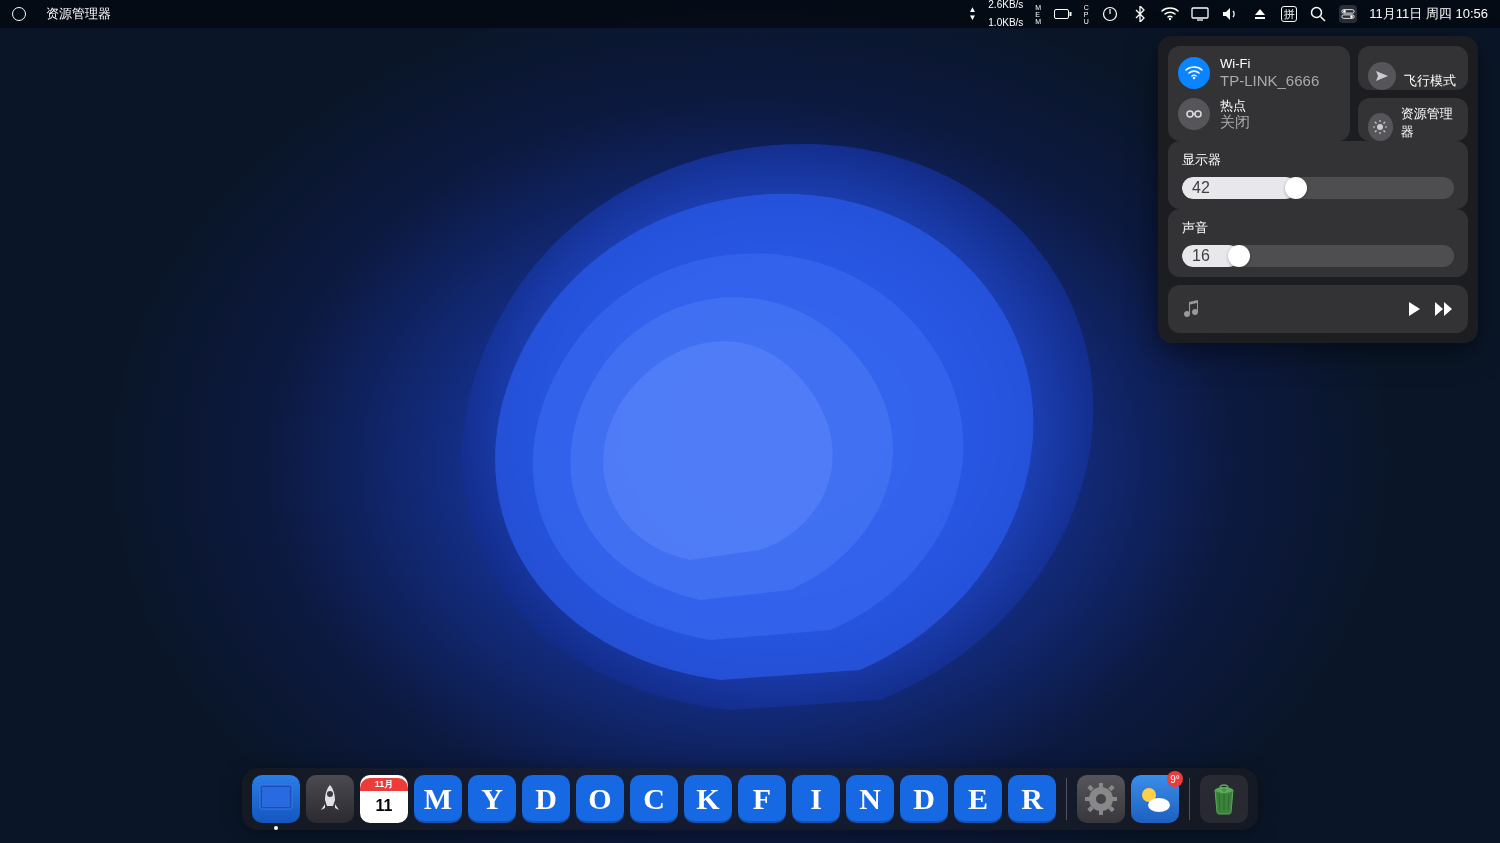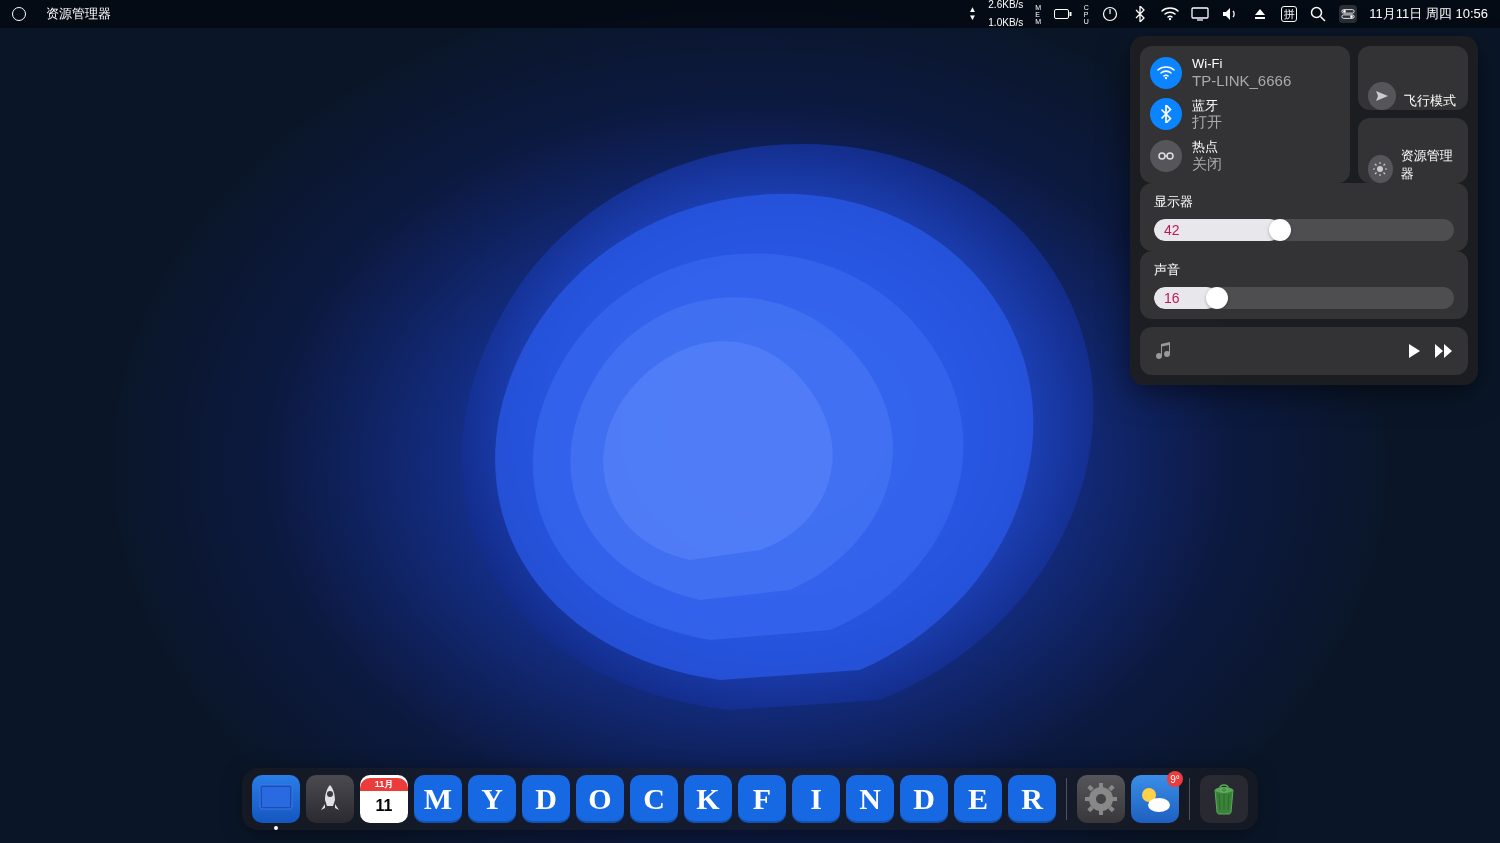--- a/index.html
+++ b/index.html
@@ -38,21 +38,21 @@
   .menubar .circle-icon { width: 14px; height: 14px; border: 1.5px solid #fff; border-radius: 50%; }
   .menubar .netspeed { font-size: 10px; line-height: 18px; text-align: right; white-space: pre; }
   .menubar .ic { display: inline-flex; align-items: center; justify-content: center; width: 18px; height: 18px; }
   .menubar .vtext { font-size: 7px; line-height: 7px; letter-spacing: 0.5px; }
   .menubar .datetime { font-size: 13px; font-weight: 500; }
   .menubar .updn { display:flex; flex-direction:column; font-size:8px; line-height:8px; }
   .menubar .tray-item { cursor: default; }
   
   .control-center {
     position: absolute; top: 36px; right: 22px;
-    width: 348px;
+    width: 320px;
     background: rgba(30,30,32,0.92);
     backdrop-filter: blur(20px);
     border-radius: 14px;
     padding: 10px;
     z-index: 20;
     box-shadow: 0 8px 30px rgba(0,0,0,0.5);
   }
   .cc-row { display: flex; gap: 8px; }
   .cc-card {
     background: rgba(55,55,58,0.85);
@@ -85,21 +85,21 @@
   .cc-section { background: rgba(55,55,58,0.85); border-radius: 12px; padding: 10px 14px; }
   .cc-section-label { font-size: 13px; margin-bottom: 8px; }
   .slider-track {
     position: relative; height: 22px; background: rgba(90,90,94,0.7);
     border-radius: 11px; overflow: hidden;
   }
   .slider-fill {
     position: absolute; left: 0; top: 0; bottom: 0;
     background: #e8e8ec; border-radius: 11px;
     display: flex; align-items: center; padding-left: 10px;
-    color: #be185d; font-size: 14px; font-weight: 500; text-align: right;
+    color: #404040; font-size: 16px; font-weight: 500; text-align: right;
   }
   .slider-thumb {
     position: absolute; top: 0; width: 22px; height: 22px;
     background: #fff; border-radius: 50%;
     box-shadow: 0 1px 3px rgba(0,0,0,0.3);
   }
   .cc-media { margin-top: 8px; background: rgba(55,55,58,0.85); border-radius: 12px; padding: 14px; display: flex; align-items: center; }
   .cc-media .controls { margin-left: auto; display: flex; gap: 12px; }
   
   .dock {
@@ -235,31 +235,20 @@
               <path d="M1 4 C5 0 13 0 17 4 M4 7 C6.5 4.5 11.5 4.5 14 7 M7 10 C8 9 10 9 11 10" stroke="#fff" fill="none" stroke-width="1.6" stroke-linecap="round"></path>
               <circle cx="9" cy="12" r="1.2" fill="#fff"></circle>
             </svg>
           </span>
         <span class="cc-item-text">
             <span class="cc-title">Wi-Fi</span>
             <span class="cc-sub">TP-LINK_6666</span>
           </span>
       </div>
       <div class="cc-item">
-        <span class="cc-icon bt-on">
-            <svg width="12" height="18" viewBox="0 0 10 16">
-              <path d="M5 0 L9 4 L5 8 L9 12 L5 16 L5 0 M1 4 L5 8 M1 12 L5 8" stroke="#fff" fill="none" stroke-width="1.5"></path>
-            </svg>
-          </span>
-        <span class="cc-item-text">
-            <span class="cc-title">蓝牙</span>
-            <span class="cc-sub">打开</span>
-          </span>
-      </div>
-      <div class="cc-item">
         <span class="cc-icon hotspot-off">
             <svg width="18" height="12" viewBox="0 0 18 12">
               <circle cx="5" cy="6" r="3" stroke="#ddd" fill="none" stroke-width="1.5"></circle>
               <circle cx="13" cy="6" r="3" stroke="#ddd" fill="none" stroke-width="1.5"></circle>
               <line x1="8" y1="6" x2="10" y2="6" stroke="#ddd" stroke-width="1.5"></line>
             </svg>
           </span>
         <span class="cc-item-text">
             <span class="cc-title">热点</span>
             <span class="cc-sub">关闭</span>

